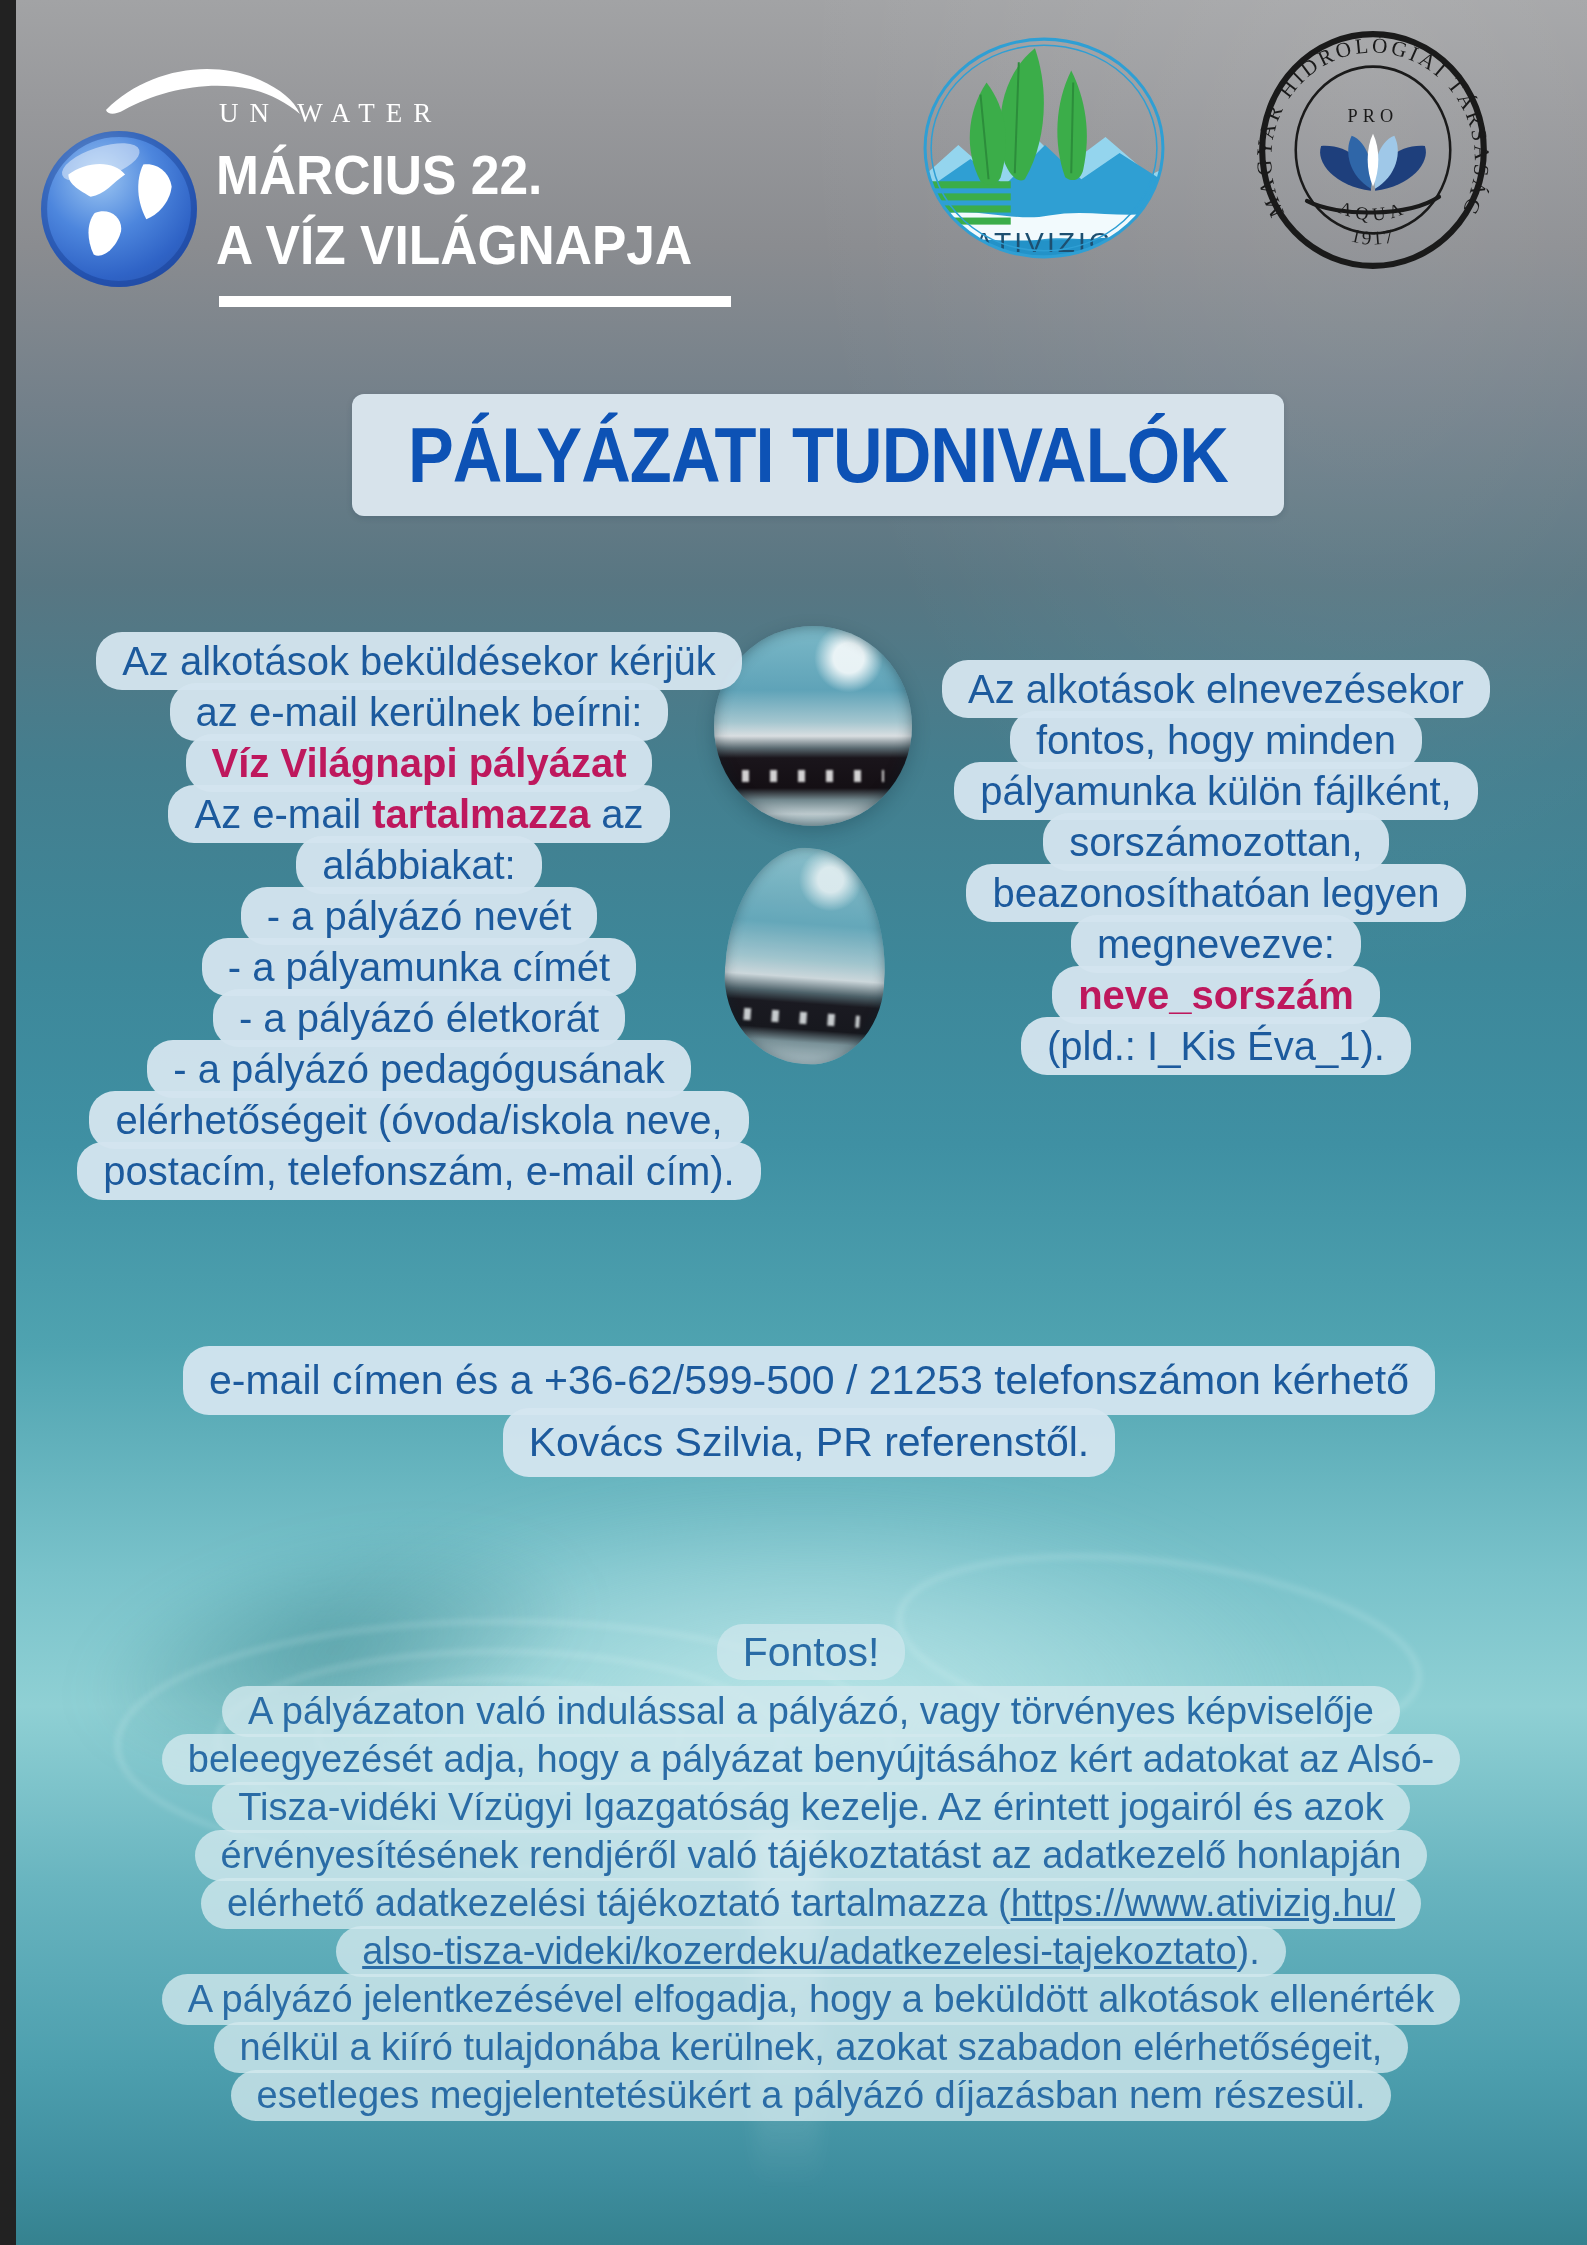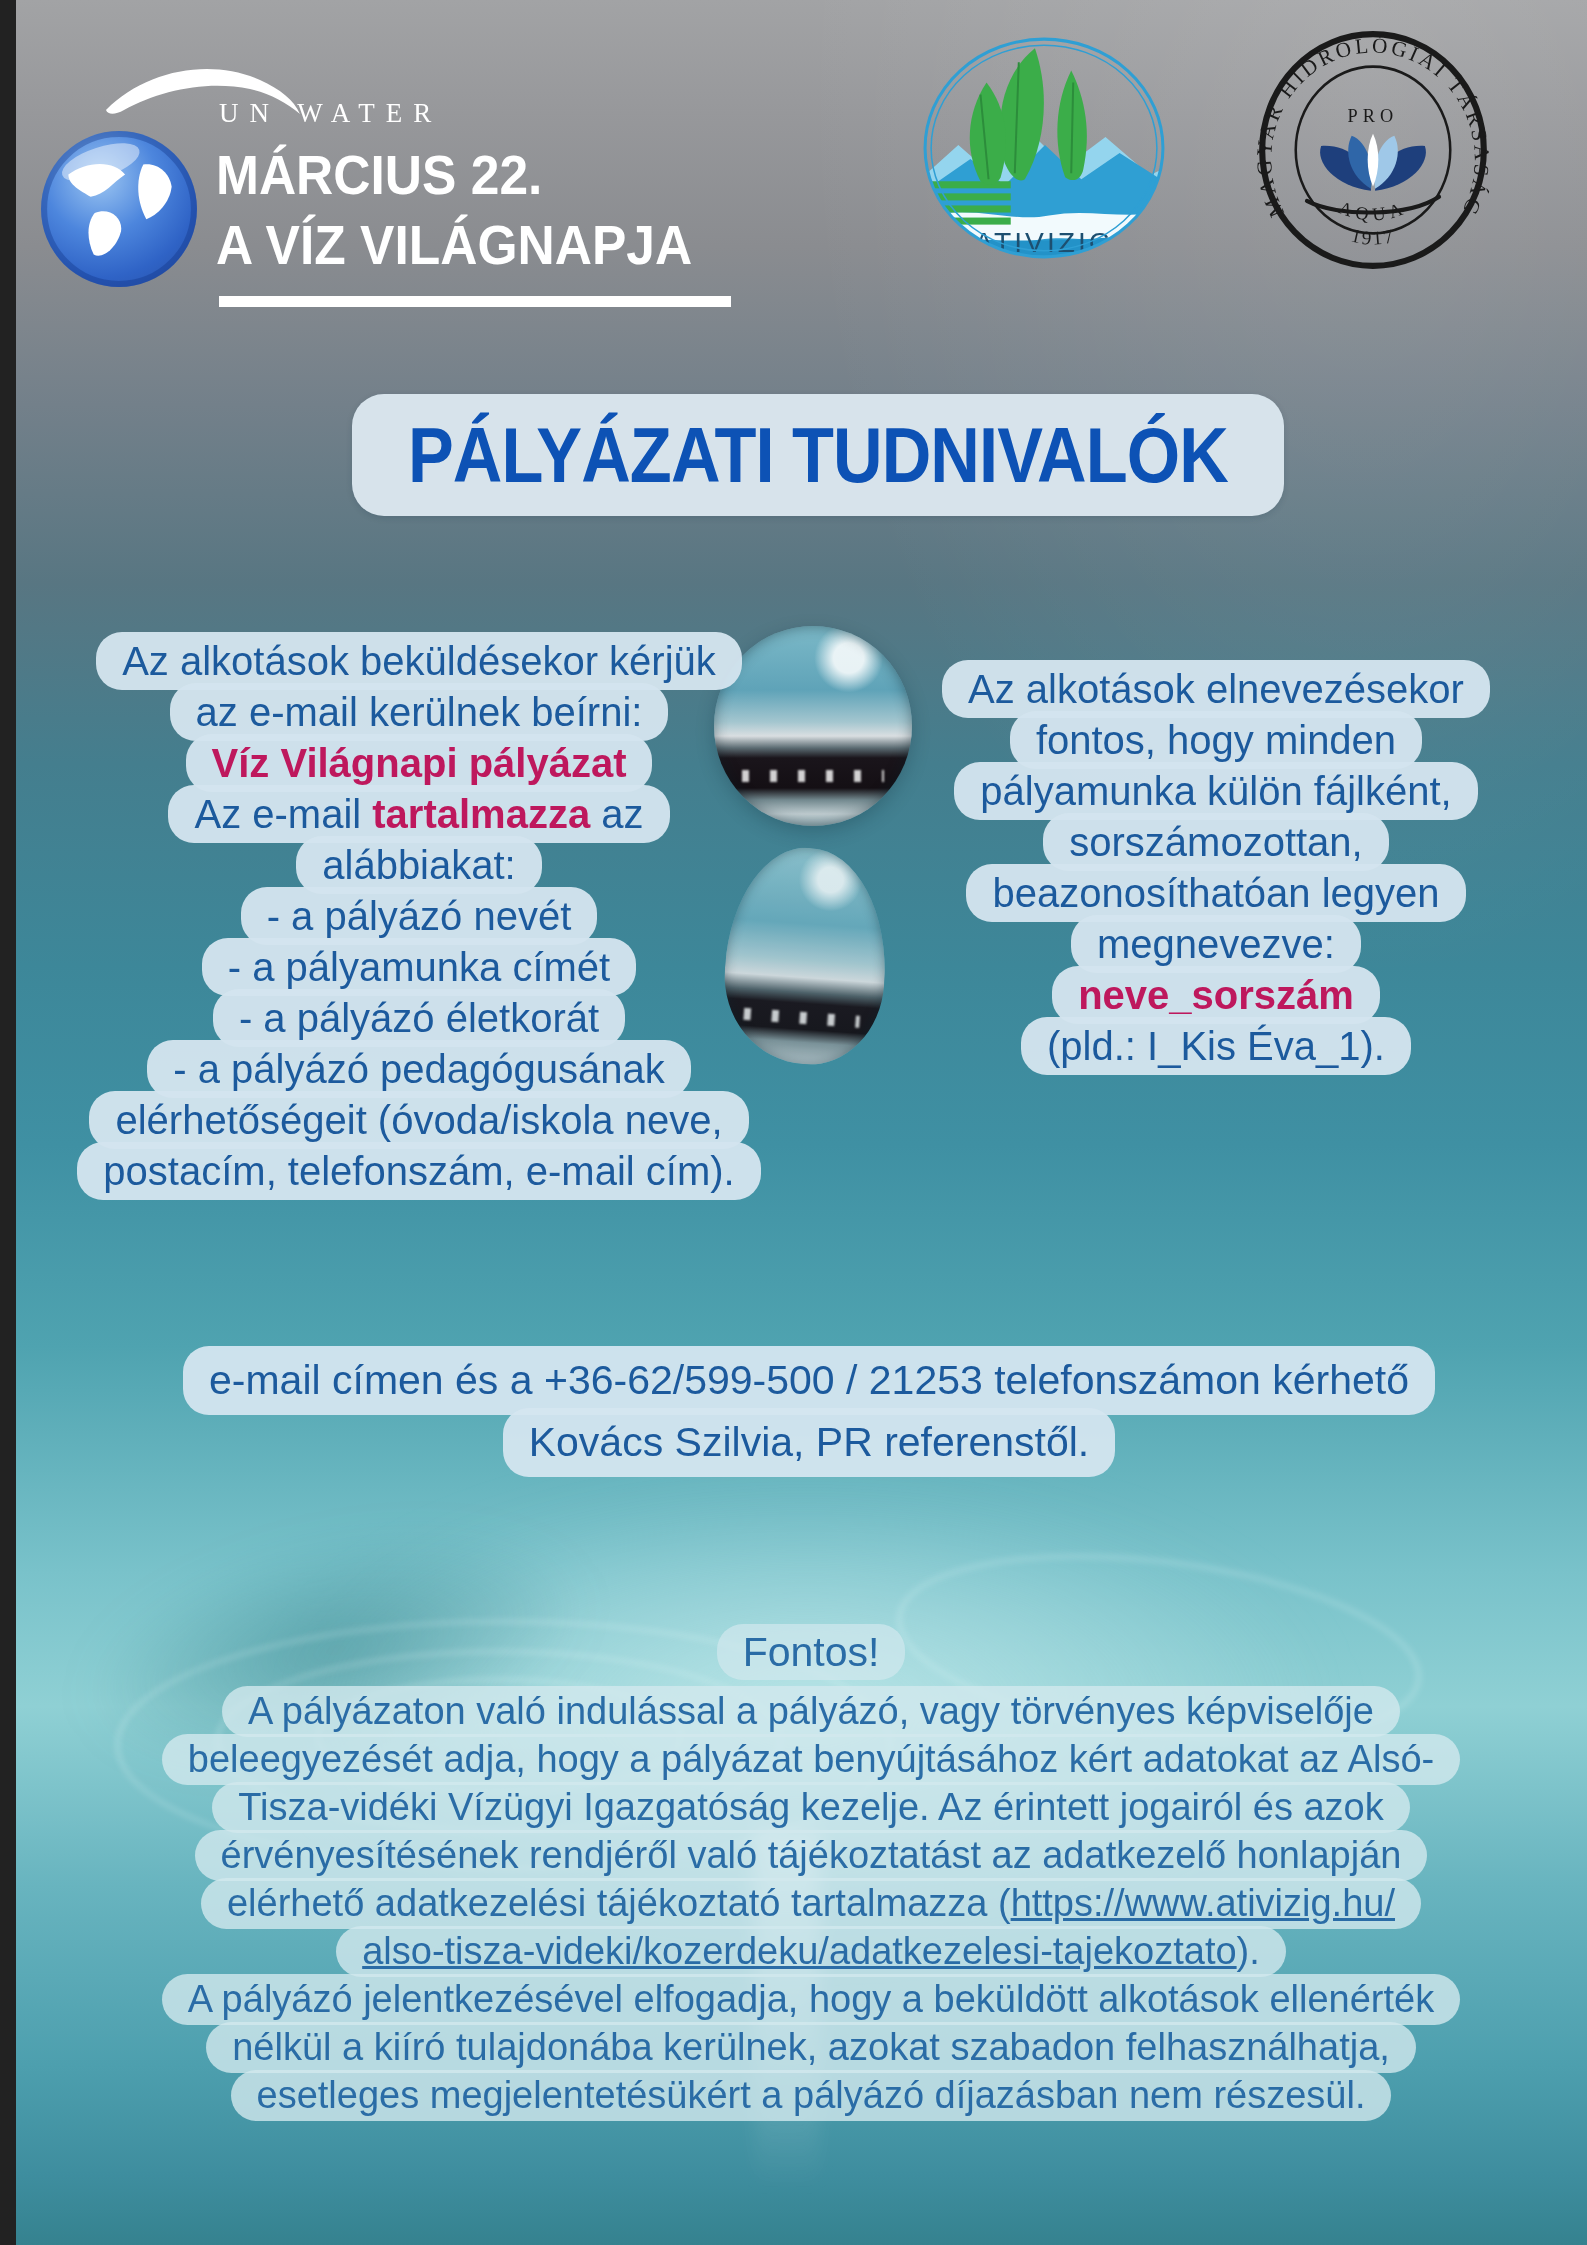--- a/index.html
+++ b/index.html
@@ -48,21 +48,21 @@
       font-family:"Liberation Serif",serif;font-size:27px;letter-spacing:11px;}
   .globe{position:absolute;left:22px;top:128px;width:162px;height:162px;}
   .hline{position:absolute;left:200px;color:#fff;font-weight:700;font-size:56px;
       white-space:nowrap;transform:scaleX(.92);transform-origin:left;letter-spacing:0;}
   .h1{top:142px;} .h2{top:212px;}
   .underline{position:absolute;left:203px;top:296px;width:512px;height:11px;background:#fff;}
   .logo-ativizig{position:absolute;left:902px;top:32px;width:252px;height:232px;}
   .logo-seal{position:absolute;left:1240px;top:28px;width:234px;height:244px;}
   
   .titlebox{position:absolute;left:336px;top:394px;width:932px;height:122px;
-      background:#d7e3eb;border-radius:32px;display:flex;align-items:center;justify-content:center;
+      background:#d7e3eb;border-radius:12px;display:flex;align-items:center;justify-content:center;
       box-shadow:0 2px 6px rgba(20,50,70,.15);}
   .titlebox span{color:#0d52b5;font-weight:700;font-size:78px;white-space:nowrap;
       letter-spacing:-1px;transform:scaleX(.88);}
   
   .tcol{position:absolute;display:flex;flex-direction:column;align-items:center;}
   .bubble{background:rgba(211,228,238,.96);border-radius:26px;white-space:nowrap;
       padding:0 26px;margin-top:-7px;color:#1c5a9d;text-align:center;}
   .tcol .bubble:first-child{margin-top:0;}
   .blk{font-size:40px;height:58px;line-height:58px;}
   .left-col{left:48px;top:632px;width:710px;}
@@ -213,16 +213,16 @@
     <div class="bubble"><span>beleegyezését adja, hogy a pályázat benyújtásához kért adatokat az Alsó-</span></div>
     <div class="bubble"><span>Tisza-vidéki Vízügyi Igazgatóság kezelje. Az érintett jogairól és azok</span></div>
     <div class="bubble"><span>érvényesítésének rendjéről való tájékoztatást az adatkezelő honlapján</span></div>
     <div class="bubble">
       <span>elérhető adatkezelési tájékoztató tartalmazza (</span><b class="u">https://www.ativizig.hu/</b>
     </div>
     <div class="bubble">
       <b class="u">also-tisza-videki/kozerdeku/adatkezelesi-tajekoztato</b><span>).</span>
     </div>
     <div class="bubble"><span>A pályázó jelentkezésével elfogadja, hogy a beküldött alkotások ellenérték</span></div>
-    <div class="bubble"><span>nélkül a kiíró tulajdonába kerülnek, azokat szabadon felhasználhatja,</span></div>
+    <div class="bubble"><span>nélkül a kiíró tulajdonába kerülnek, azokat szabadon elérhetőségeit,</span></div>
     <div class="bubble"><span>esetleges megjelentetésükért a pályázó díjazásban nem részesül.</span></div>
   </div>
 </div>
 
 </body></html>

